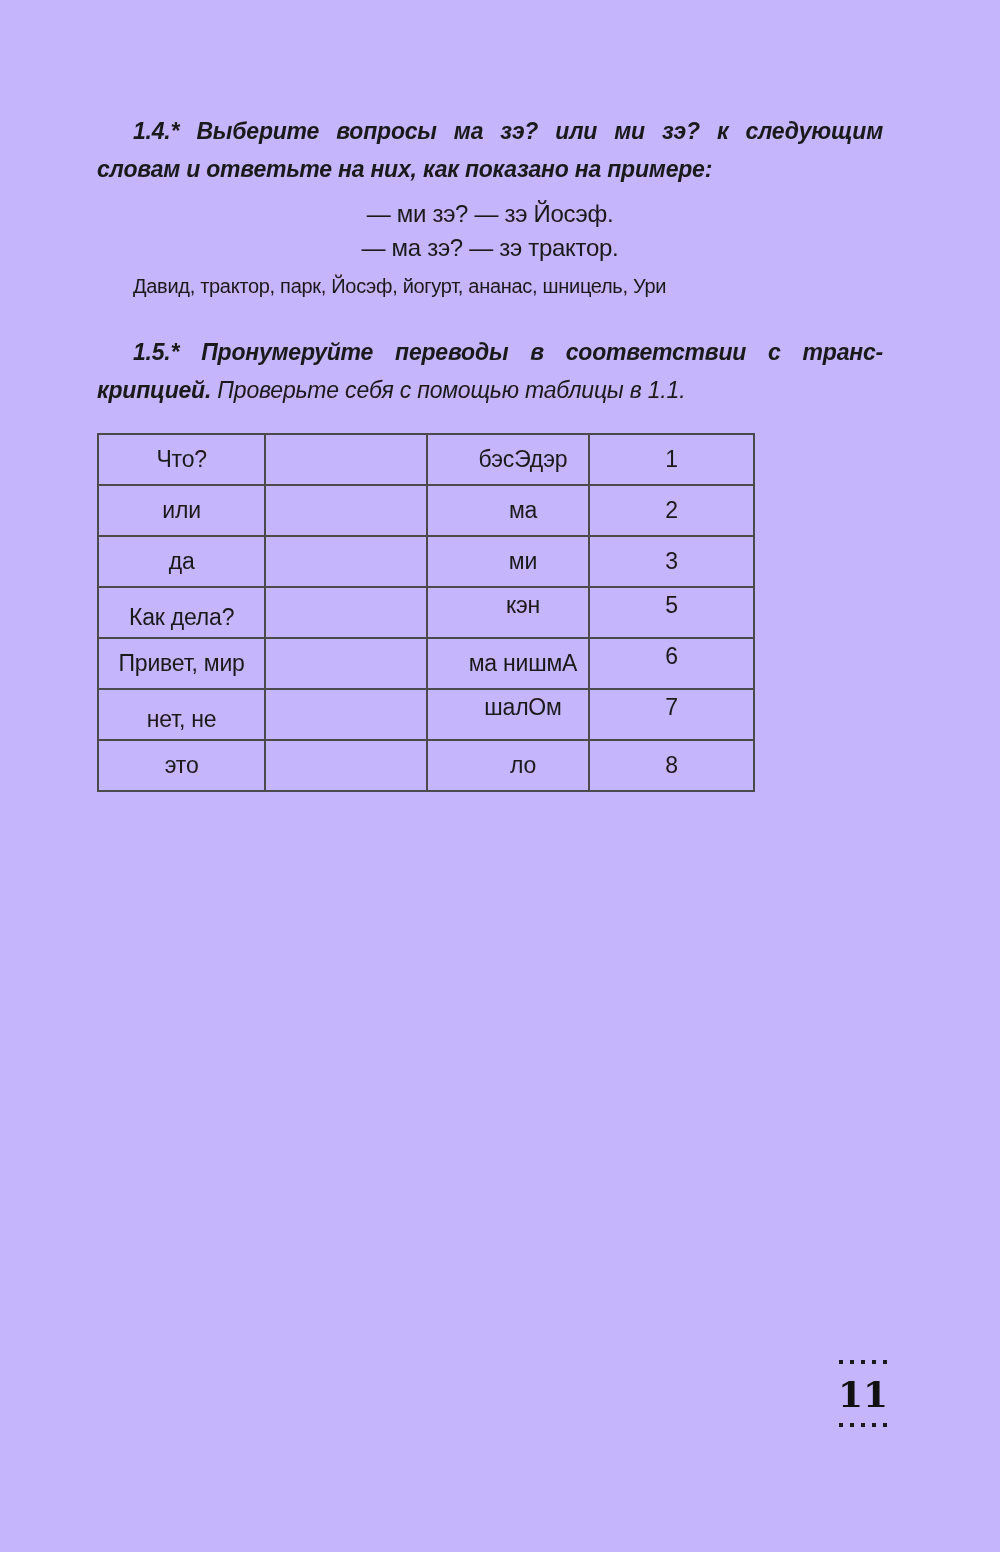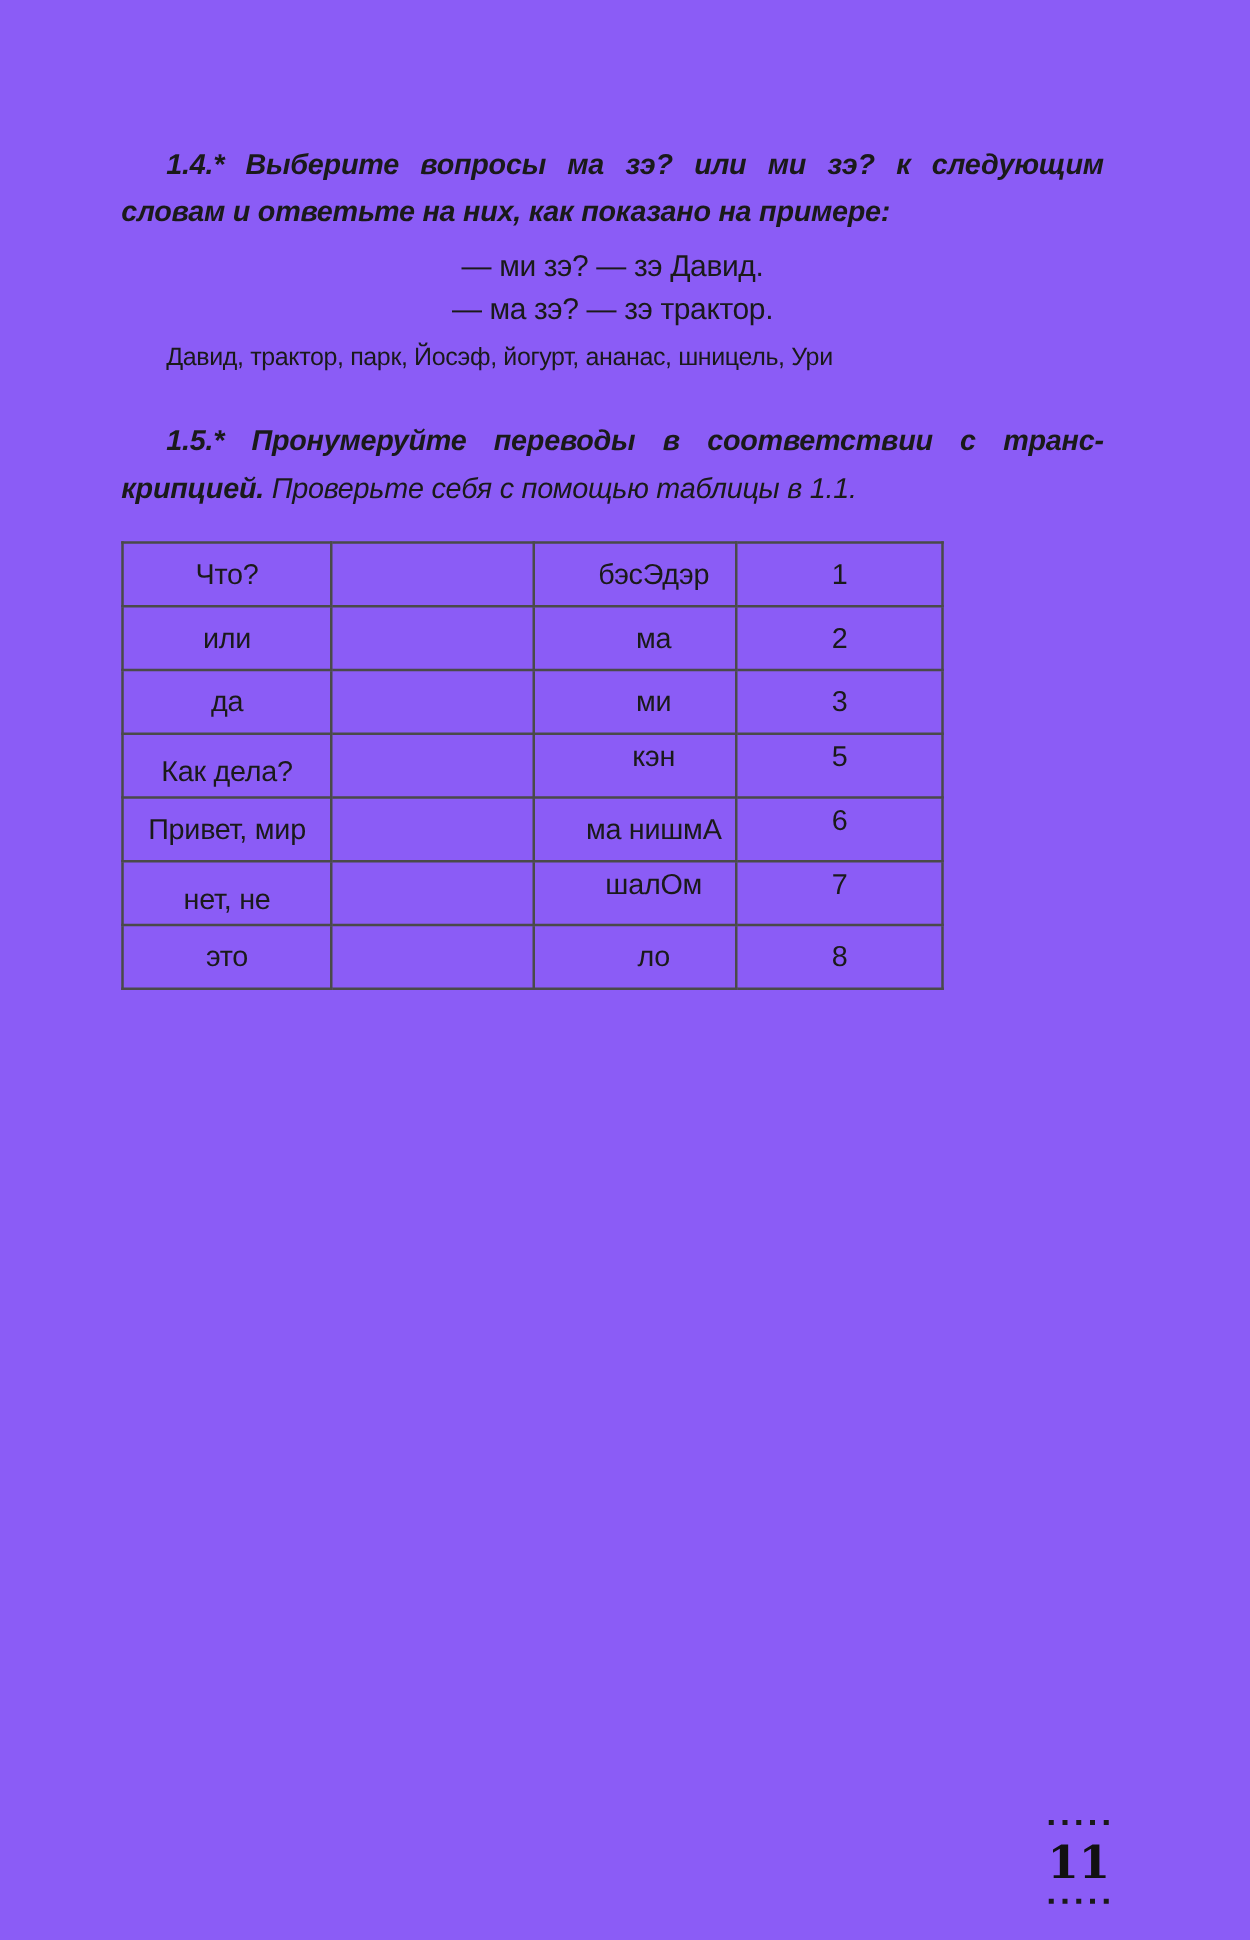--- a/index.html
+++ b/index.html
@@ -1,21 +1,21 @@
 <!DOCTYPE html>
 <html lang="ru"><head>
 <meta charset="utf-8">
 <style>
   * { margin: 0; padding: 0; box-sizing: border-box; }
   html, body { background: #ffffff; }
   .page {
     position: relative;
     width: 1000px;
     height: 1552px;
-    background: #8b5cf6;
+    background: #c4b5fd;
     color: #1a1a1a;
     font-family: "Liberation Sans", sans-serif;
     overflow: hidden;
     text-decoration: underline;
   }
   .content {
     position: absolute;
     left: 97px;
     top: 112px;
     width: 786px;
@@ -71,21 +71,21 @@
   .col-word   { width: 25.5%; }
   .col-answer { width: 24.6%; }
   .col-translit { width: 24.8%; padding-left: 30px; }
   .col-num    { width: 25.1%; }
   .cell-inner { position: relative; display: inline-block; }
   .up   { top: -7px; }
   .down { top: 5px; }
   .page-number-block {
     position: absolute;
     left: 838px;
-    top: 1456px;
+    top: 1360px;
     width: 50px;
     text-align: center;
   }
   .dots-row {
     display: flex;
     justify-content: center;
     gap: 7px;
     height: 5px;
   }
   .dot {
@@ -105,21 +105,21 @@
 <body>
 
 <div class="page">
   <div class="content">
 
     <div>
       <div class="h-line justified indented">1.4.* Выберите вопросы ма зэ? или ми зэ? к следующим</div>
       <div class="h-line">словам и ответьте на них, как показано на примере:</div>
 
       <div class="example-block">
-        <div class="example-line">— ми зэ? — зэ Давид.</div>
+        <div class="example-line">— ми зэ? — зэ Йосэф.</div>
         <div class="example-line">— ма зэ? — зэ трактор.</div>
       </div>
 
       <div class="word-list">Давид, трактор, парк, Йосэф, йогурт, ананас, шницель, Ури</div>
     </div>
 
     <div class="ex15">
       <div class="h-line justified indented">1.5.* Пронумеруйте переводы в соответствии с транс-</div>
       <div class="h-line"><span>крипцией.</span><span class="plain-italic"> Проверьте себя с помощью таблицы в 1.1.</span></div>
     </div>

